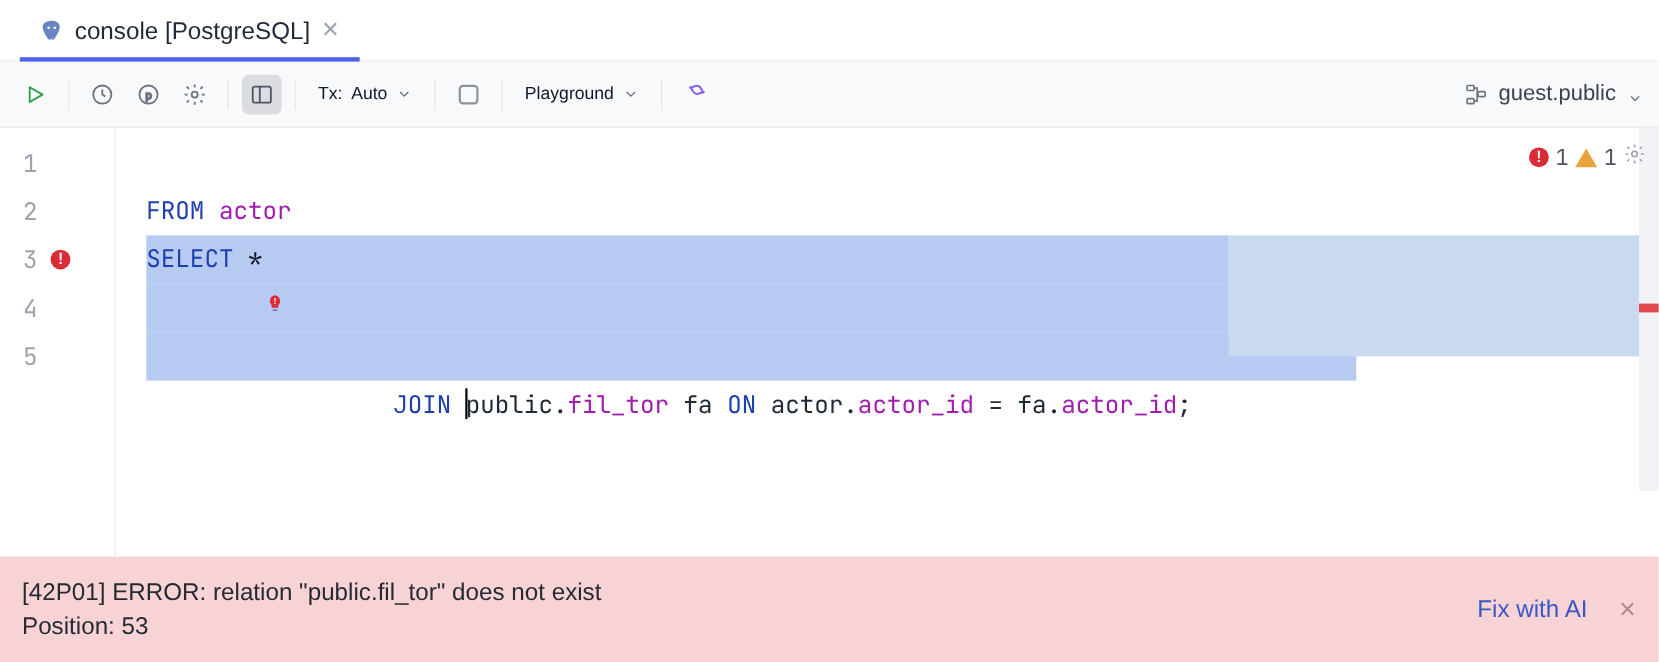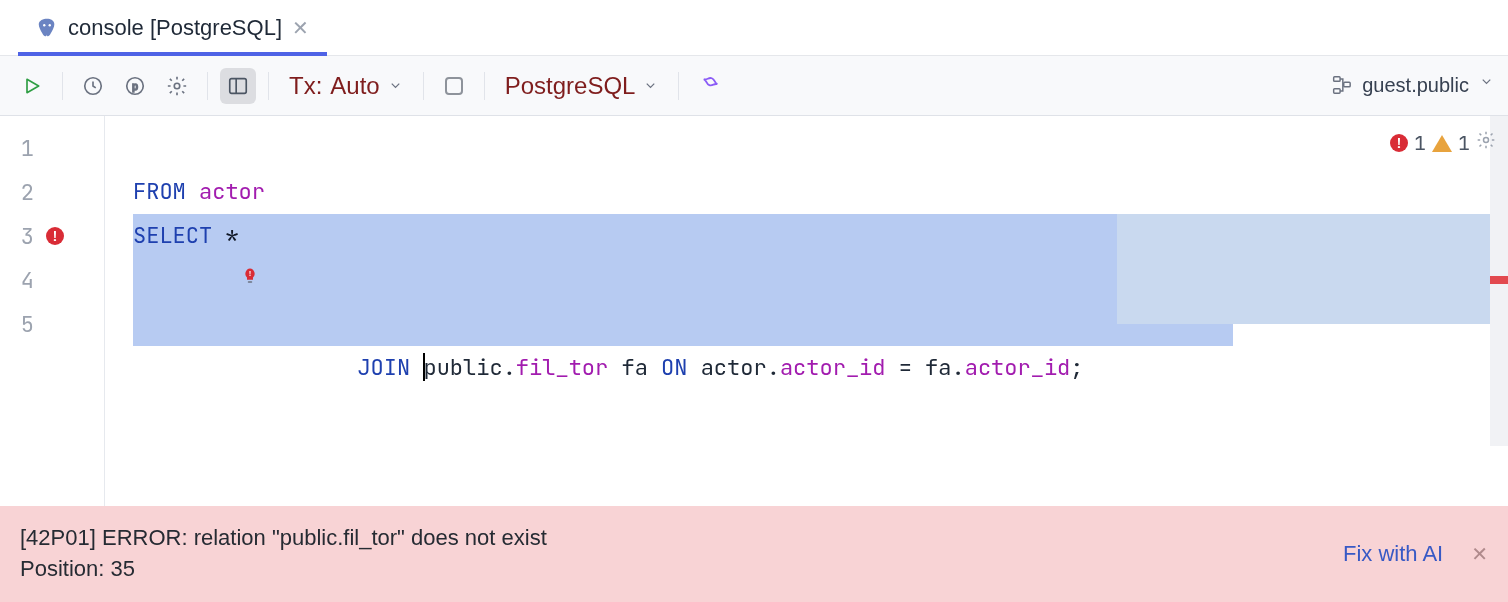--- a/index.html
+++ b/index.html
@@ -28,24 +28,24 @@
   .tab.active::after{content:"";position:absolute;left:0;right:0;bottom:-1px;height:4px;background:var(--active-blue)}
   .tab .icon{width:22px;height:22px}
   .tab-label{color:#1f2937;font-size:22px}
   .close-x{color:#9ca3af;font-size:20px}
 
   
   .toolbar{display:flex;align-items:center;height:60px;background:var(--toolbar-bg);border-bottom:1px solid #dfe2e8;padding:0 14px;gap:6px}
   .tbtn{display:inline-flex;align-items:center;justify-content:center;width:36px;height:36px;border-radius:6px;color:var(--toolbar-icon)}
   .tbtn.on{background:#dcdde1}
   .tdiv{width:1px;height:28px;background:#e1e4ea;margin:0 6px}
-  .tsel{display:flex;align-items:center;gap:8px;color:#7f1d1d;font-size:24px;padding:0 8px}
+  .tsel{display:flex;align-items:center;gap:8px;color:#0f172a;font-size:16px;padding:0 8px}
   .chev{width:15px;height:15px}
   .spacer{flex:1}
-  .schema{display:flex;align-items:flex-start;gap:10px;color:#374151;font-size:20px}
+  .schema{display:flex;align-items:flex-end;gap:10px;color:#374151;font-size:20px}
 
   
   .editor-wrap{flex:1;display:flex;position:relative;font-family:"JetBrains Mono","Consolas",monospace;font-size:22px}
   .gutter{width:105px;border-right:1px solid #e6e9ee;padding-top:10px}
   .grow{display:grid;grid-template-columns:40px 60px;align-items:center;height:44px}
   .lineno{text-align:right;color:var(--gutter-text);padding-right:6px}
   .gmark{display:flex;justify-content:flex-start;padding-left:6px}
   .code{position:relative;padding-top:10px;flex:1}
   .cline{height:44px;line-height:44px;white-space:pre;padding-left:28px;position:relative}
   .sel{position:absolute;background:var(--sel-bg);height:44px;z-index:0}
@@ -133,21 +133,21 @@
       <svg class="chev" viewBox="0 0 24 24" fill="none" stroke="#6b7280" stroke-width="2">
           <path d="M6 9l6 6 6-6"></path>
         </svg>
     </span>
     <span class="tdiv"></span>
     <span class="tbtn">
       <span class="square" style="display:inline-block;width:18px;height:18px;border:2px solid #8e939b;border-radius:4px"></span>
     </span>
     <span class="tdiv"></span>
     <span class="tsel">
-      <span>PostgreSQL</span>
+      <span>Playground</span>
       <svg class="chev" viewBox="0 0 24 24" fill="none" stroke="#6b7280" stroke-width="2">
           <path d="M6 9l6 6 6-6"></path>
         </svg>
     </span>
     <span class="tdiv"></span>
     <span class="tbtn">
       <svg width="22" height="22" viewBox="0 0 24 24" fill="none" stroke="#8b5cf6" stroke-width="2">
           <path d="M12 3c4 0 4 4 8 4-4 0-4 4-8 4-4 0-4-4-8-4 4 0 4-4 8-4z" transform="rotate(20 12 12)"></path>
         </svg>
     </span>
@@ -233,19 +233,19 @@
 
       <div class="vstripe scroll-v">
         <div class="err" style="top:160px"></div>
       </div>
     </div>
   </div>
 
   <div class="errbar">
     <div class="errtxt">
       <div>[42P01] ERROR: relation "public.fil_tor" does not exist</div>
-      <div>Position: 35</div>
+      <div>Position: 53</div>
     </div>
     <span class="errbtn">Fix with AI</span>
     <span class="errclose">✕</span>
   </div>
 
 </div>
 
 </body></html>

